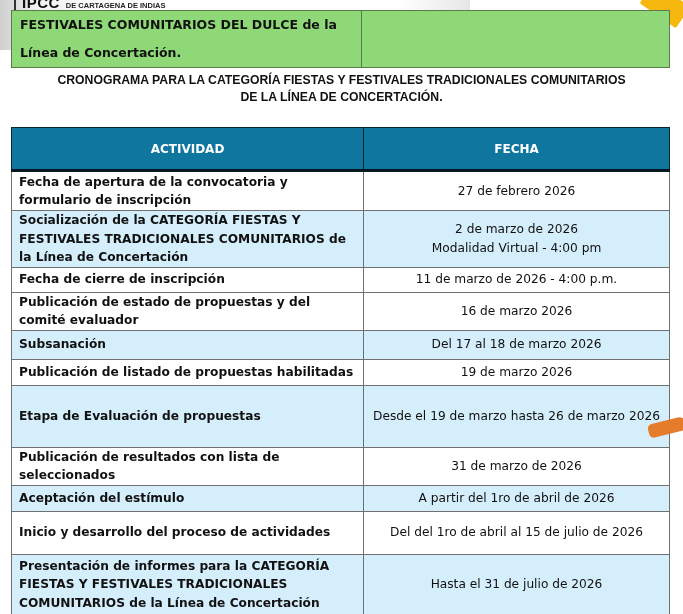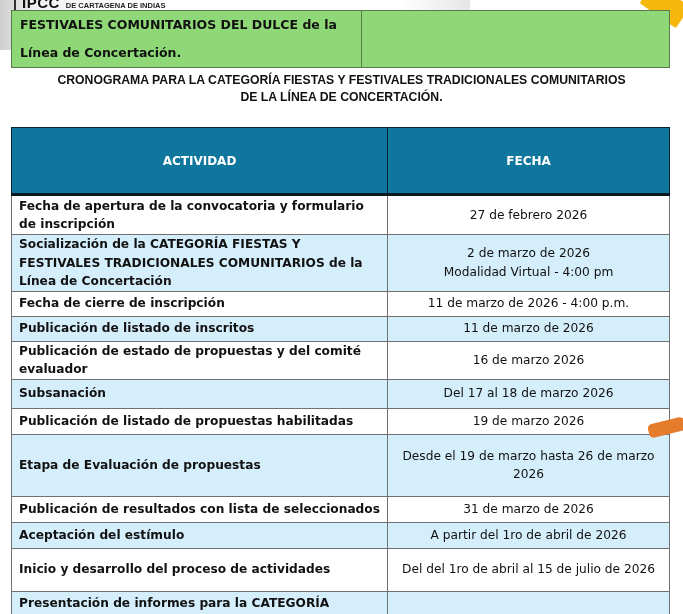--- a/index.html
+++ b/index.html
@@ -36,21 +36,21 @@
   .title {
     position: absolute; left: 0; top: 71px; width: 683px; text-align: center;
     font-family: "Liberation Sans", sans-serif; font-weight: bold; font-size: 13.3px; line-height: 17px;
     color: #111; transform: scaleX(0.92);
   }
   .sched {
     position: absolute; left: 11px; top: 127px; width: 659px;
     border-collapse: collapse; table-layout: fixed;
   }
   .sched th {
-    background: #0f769d; color: #ffffff; height: 33px; padding: 16px;
+    background: #0f769d; color: #ffffff; height: 33px; padding: 4px;
     border: 1px solid #0a2330; border-bottom: 3px solid #061820;
     font-family: "DejaVu Sans", sans-serif; font-weight: bold; font-size: 12px;
     text-align: center;
   }
   .sched td {
     border: 1px solid #707070; padding: 0 7px;
     font-family: "DejaVu Sans", sans-serif; font-size: 12.2px; line-height: 18.5px;
     vertical-align: middle;
   }
   .sched td.act { font-weight: bold; text-align: left; width: 343px; }
@@ -105,24 +105,20 @@
       <td class="act">Socialización de la CATEGORÍA FIESTAS Y FESTIVALES TRADICIONALES COMUNITARIOS de la Línea de Concertación</td>
       <td class="date">
         <div>2 de marzo de 2026</div>
         <div>Modalidad Virtual - 4:00 pm</div>
       </td>
     </tr>
     <tr class="white" style="height:25px">
       <td class="act">Fecha de cierre de inscripción</td>
       <td class="date">11 de marzo de 2026 - 4:00 p.m.</td>
     </tr>
-    <tr class="blue" style="height:25px">
-      <td class="act">Publicación de listado de inscritos</td>
-      <td class="date">11 de marzo de 2026</td>
-    </tr>
     <tr class="white" style="height:38px">
       <td class="act">Publicación de estado de propuestas y del comité evaluador</td>
       <td class="date">16 de marzo 2026</td>
     </tr>
     <tr class="blue" style="height:29px">
       <td class="act">Subsanación</td>
       <td class="date">Del 17 al 18 de marzo 2026</td>
     </tr>
     <tr class="white" style="height:26px">
       <td class="act">Publicación de listado de propuestas habilitadas</td>

